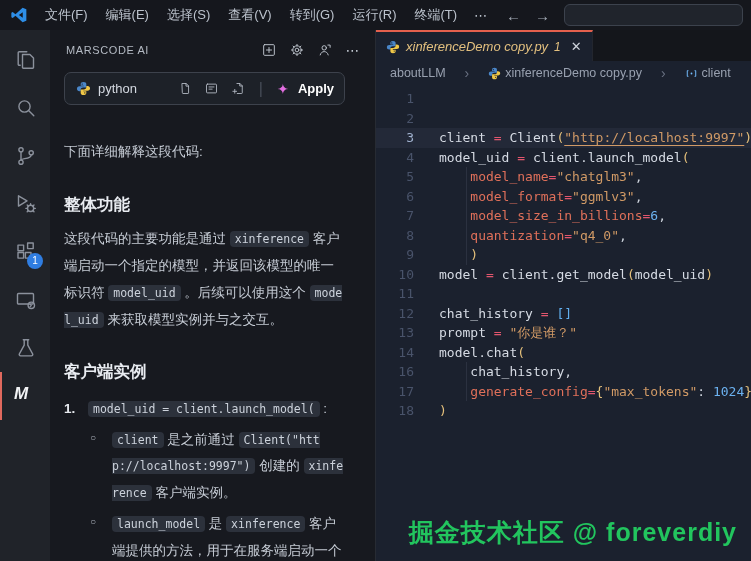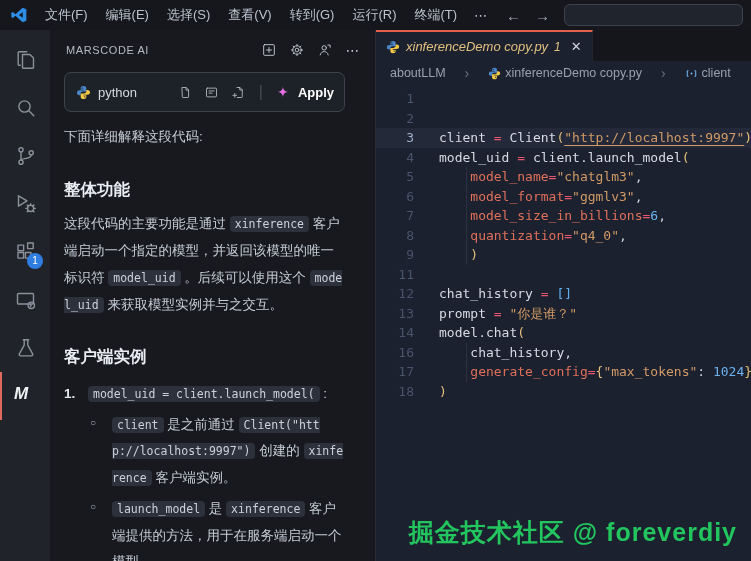--- a/index.html
+++ b/index.html
@@ -37,33 +37,33 @@
   
   .sidepanel { width:326px; flex:none; background:#17191f; border-right:1px solid #272b33;
     display:flex; flex-direction:column; overflow:hidden; }
   .panel-header { height:36px; display:flex; align-items:center; padding:4px 14px 0 16px; }
   .panel-title { font-size:11px; letter-spacing:.6px; color:#b4bac3; }
   .ph-icons { margin-left:auto; display:flex; gap:12px; align-items:center; color:#c3c9d2; }
   .ph-icon { width:16px; height:16px; display:flex; align-items:center; justify-content:center; }
   .ph-icon svg { width:16px; height:16px; }
   .tglyph { font-size:14px; line-height:1; letter-spacing:1px; }
 
-  .codebar { margin:6px 30px 2px 14px; height:40px; border:1px solid #3d424c;
+  .codebar { margin:6px 30px 2px 14px; height:33px; border:1px solid #3d424c;
     border-radius:7px; background:#1d2128; display:flex; align-items:center; padding:0 10px; }
   .cb-lang { display:flex; align-items:center; gap:7px; color:#d4d9e1; font-size:13px; }
   .cb-lang svg { width:15px; height:15px; }
   .cb-actions { margin-left:auto; display:flex; align-items:center; gap:11px; color:#b6bcc6; }
   .cb-actions .ph-icon svg { width:15px; height:15px; }
   .cb-divider { color:#474d58; padding:0 1px; }
   .sparkle { color:#e26ee0; font-size:14px; }
   .apply-label { color:#fff; font-weight:700; font-size:13px; }
 
   .panel-content { padding:4px 30px 0 14px; color:#c6ccd5; font-size:13.5px;
     line-height:1.98; overflow:hidden; flex:1; }
-  .intro { margin-top:6px; }
+  .intro { margin-top:28px; }
   .panel-content h3 { color:#e9ecf1; font-size:16.5px; font-weight:700; margin:22px 0 6px; }
   .chip { font-family:"DejaVu Sans Mono","Liberation Mono",monospace; font-size:11.5px;
     background:#2c313b; color:#ccd2db; border-radius:4px; padding:1px 5px;
     word-break:break-all; }
   .oli { display:flex; margin-top:8px; }
   .oli-marker { width:24px; flex:none; font-weight:700; color:#e4e7ec; }
   .oli-body { flex:1; }
   .sub { display:flex; margin:4px 0 0 2px; }
   .sub-marker { width:22px; flex:none; color:#a7adb7; font-size:10px; padding-top:1px; }
   .sub-body { flex:1; }
@@ -346,20 +346,21 @@
       <div>
           <div class="cl"><span class="ln">1</span></div>
           <div class="cl"><span class="ln">2</span><span class="lt"></span></div>
           <div class="cl cur"><span class="ln">3</span><span class="lt"><span class="tk-pl">client</span><span class="tk-op"> = </span><span class="tk-pl">Client</span><span class="tk-bY">(</span><span class="tk-strl">"http://localhost:9997"</span><span class="tk-bY">)</span></span></div>
           <div class="cl"><span class="ln">4</span><span class="lt"><span class="tk-pl">model_uid</span><span class="tk-op"> = </span><span class="tk-pl">client</span><span class="tk-pu">.</span><span class="tk-pl">launch_model</span><span class="tk-bY">(</span></span></div>
           <div class="cl"><span class="ln">5</span><span class="lt"><span class="guide"></span><span class="tk-pl">    </span><span class="tk-kwarg">model_name</span><span class="tk-op">=</span><span class="tk-str">"chatglm3"</span><span class="tk-pu">,</span></span></div>
           <div class="cl"><span class="ln">6</span><span class="lt"><span class="guide"></span><span class="tk-pl">    </span><span class="tk-kwarg">model_format</span><span class="tk-op">=</span><span class="tk-str">"ggmlv3"</span><span class="tk-pu">,</span></span></div>
           <div class="cl"><span class="ln">7</span><span class="lt"><span class="guide"></span><span class="tk-pl">    </span><span class="tk-kwarg">model_size_in_billions</span><span class="tk-op">=</span><span class="tk-num">6</span><span class="tk-pu">,</span></span></div>
           <div class="cl"><span class="ln">8</span><span class="lt"><span class="guide"></span><span class="tk-pl">    </span><span class="tk-kwarg">quantization</span><span class="tk-op">=</span><span class="tk-str">"q4_0"</span><span class="tk-pu">,</span></span></div>
           <div class="cl"><span class="ln">9</span><span class="lt"><span class="guide"></span><span class="tk-pl">    </span><span class="tk-bY">)</span></span></div>
+          <div class="cl"><span class="ln">10</span><span class="lt"><span class="tk-pl">model</span><span class="tk-op"> = </span><span class="tk-pl">client</span><span class="tk-pu">.</span><span class="tk-pl">get_model</span><span class="tk-bY">(</span><span class="tk-pl">model_uid</span><span class="tk-bY">)</span></span></div>
           <div class="cl"><span class="ln">11</span><span class="lt"></span></div>
           <div class="cl"><span class="ln">12</span><span class="lt"><span class="tk-pl">chat_history</span><span class="tk-op"> = </span><span class="tk-bB">[]</span></span></div>
           <div class="cl"><span class="ln">13</span><span class="lt"><span class="tk-pl">prompt</span><span class="tk-op"> = </span><span class="tk-str">"你是谁？"</span></span></div>
           <div class="cl"><span class="ln">14</span><span class="lt"><span class="tk-pl">model</span><span class="tk-pu">.</span><span class="tk-pl">chat</span><span class="tk-bY">(</span></span></div>
           <div class="cl"><span class="ln">16</span><span class="lt"><span class="guide"></span><span class="tk-pl">    </span><span class="tk-pl">chat_history</span><span class="tk-pu">,</span></span></div>
           <div class="cl"><span class="ln">17</span><span class="lt"><span class="guide"></span><span class="tk-pl">    </span><span class="tk-kwarg">generate_config</span><span class="tk-op">=</span><span class="tk-bP">{</span><span class="tk-str">"max_tokens"</span><span class="tk-pu">: </span><span class="tk-num">1024</span><span class="tk-bP">}</span></span></div>
           <div class="cl"><span class="ln">18</span><span class="lt"><span class="tk-bY">)</span></span></div>
         </div>
     </div>
     <div class="watermark">掘金技术社区 @ foreverdiy</div>

